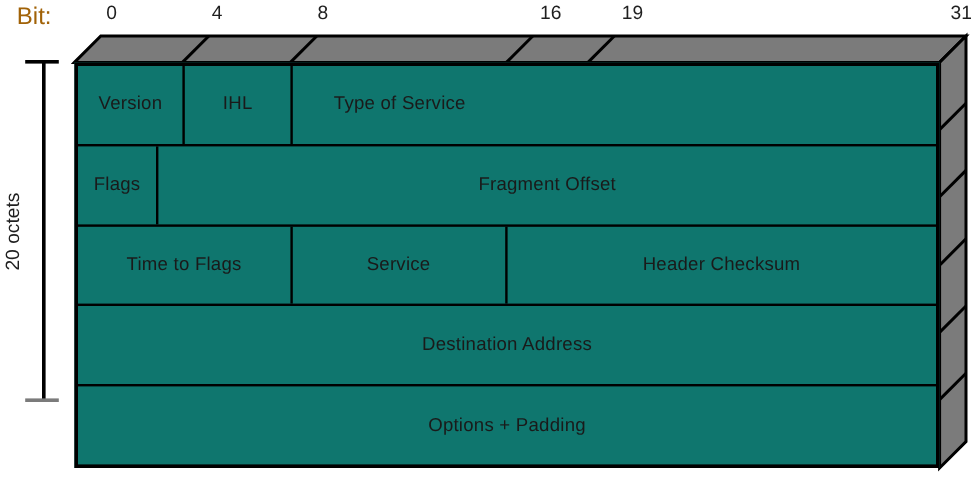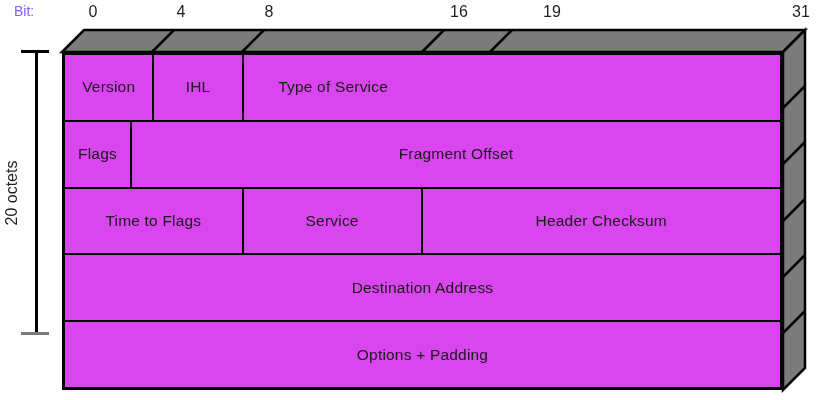--- a/index.html
+++ b/index.html
@@ -7,32 +7,32 @@
     position:relative;
     width:817px;height:400px;
     background:#ffffff;
     font-family:"Liberation Sans", sans-serif;
     color:#1a1a1a;
     overflow:hidden;
   }
   .svg-layer{position:absolute;left:0;top:0;width:817px;height:400px;}
   .bit-prefix{
     position:absolute;left:14px;top:3px;
-    font-size:14px;color:#8b5cf6;
+    font-size:20px;color:#a16207;
   }
   .bit-tick-label{
     position:absolute;top:3px;
     transform:translateX(-50%);
     font-size:16px;color:#1f1f1f;
   }
   .front-face{
     position:absolute;left:62px;top:52px;width:721px;height:338px;
     box-sizing:border-box;
     border:3px solid #000000;
-    background:#d946ef;
+    background:#0f766e;
     display:flex;flex-direction:column;
   }
   .hdr-row{
     flex:1;display:flex;
     border-bottom:2.5px solid #000000;
     min-height:0;
   }
   .hdr-row:last-child{border-bottom:none;}
   .hdr-cell{
     box-sizing:border-box;
@@ -82,21 +82,21 @@
     <line x1="783" y1="221" x2="805" y2="199" stroke="#000000" stroke-width="2.5"></line>
     <line x1="783" y1="277" x2="805" y2="255" stroke="#000000" stroke-width="2.5"></line>
     <line x1="783" y1="333" x2="805" y2="311" stroke="#000000" stroke-width="2.5"></line>
   </svg>
 
   <span class="bit-prefix">Bit:</span>
   <span class="bit-tick-label" style="left:93px">0</span>
   <span class="bit-tick-label" style="left:181px">4</span>
   <span class="bit-tick-label" style="left:269px">8</span>
   <span class="bit-tick-label" style="left:459px">16</span>
-  <span class="bit-tick-label" style="left:552px">19</span>
+  <span class="bit-tick-label" style="left:527px">19</span>
   <span class="bit-tick-label" style="left:801px">31</span>
 
   <div class="bracket-vline"></div>
   <div class="bracket-tick-top"></div>
   <div class="bracket-tick-bottom"></div>
   <span class="octets-label">20 octets</span>
 
   <div class="front-face">
 
     <div class="hdr-row">

